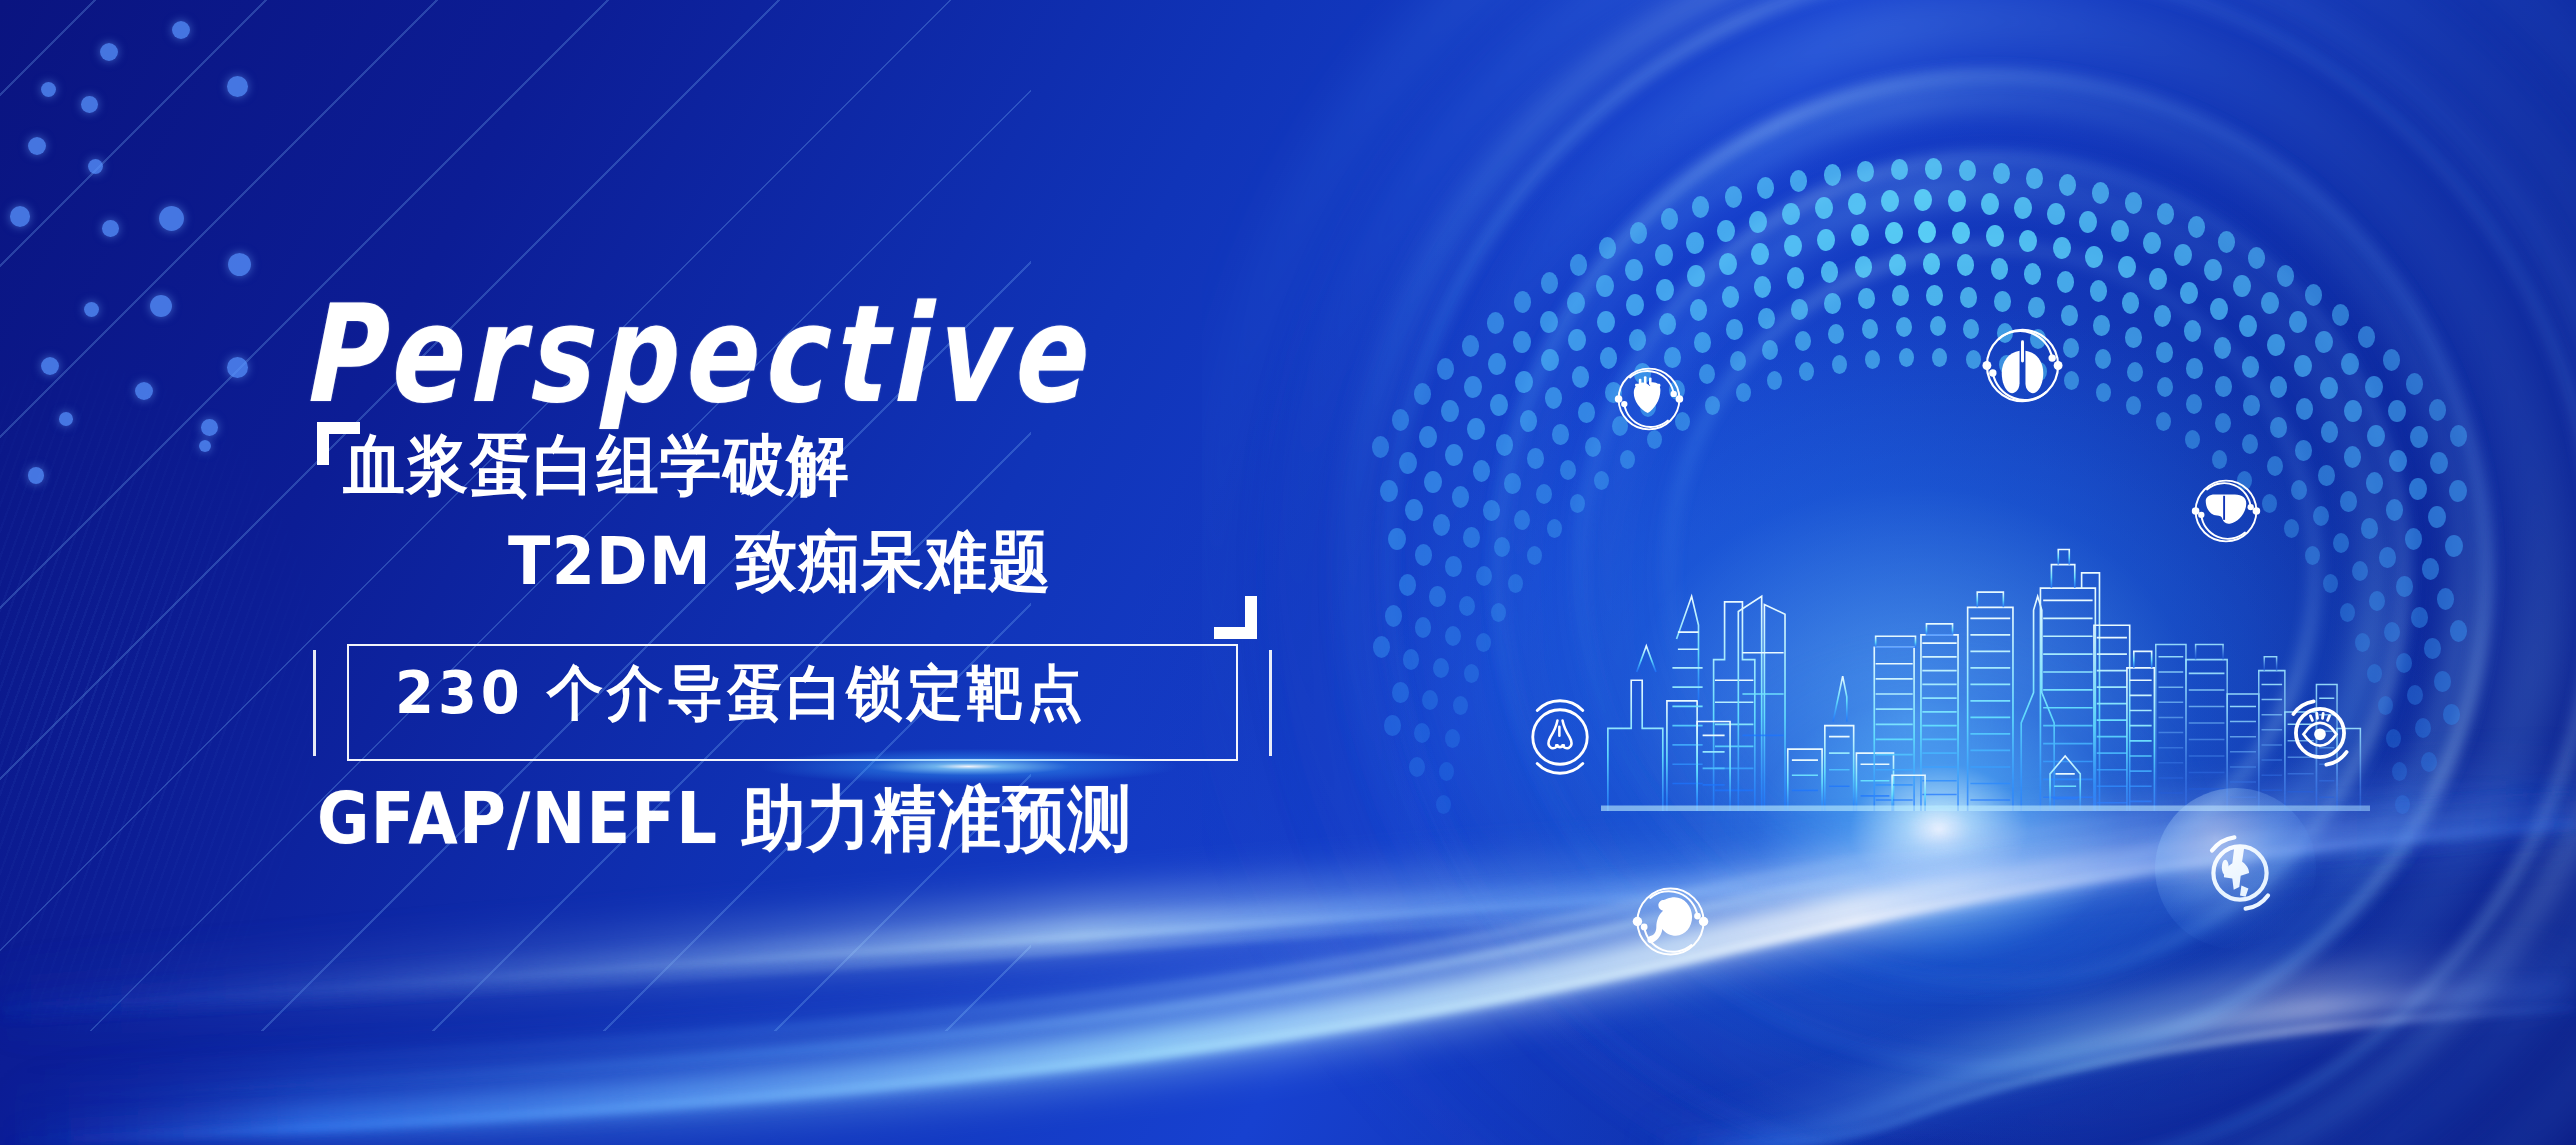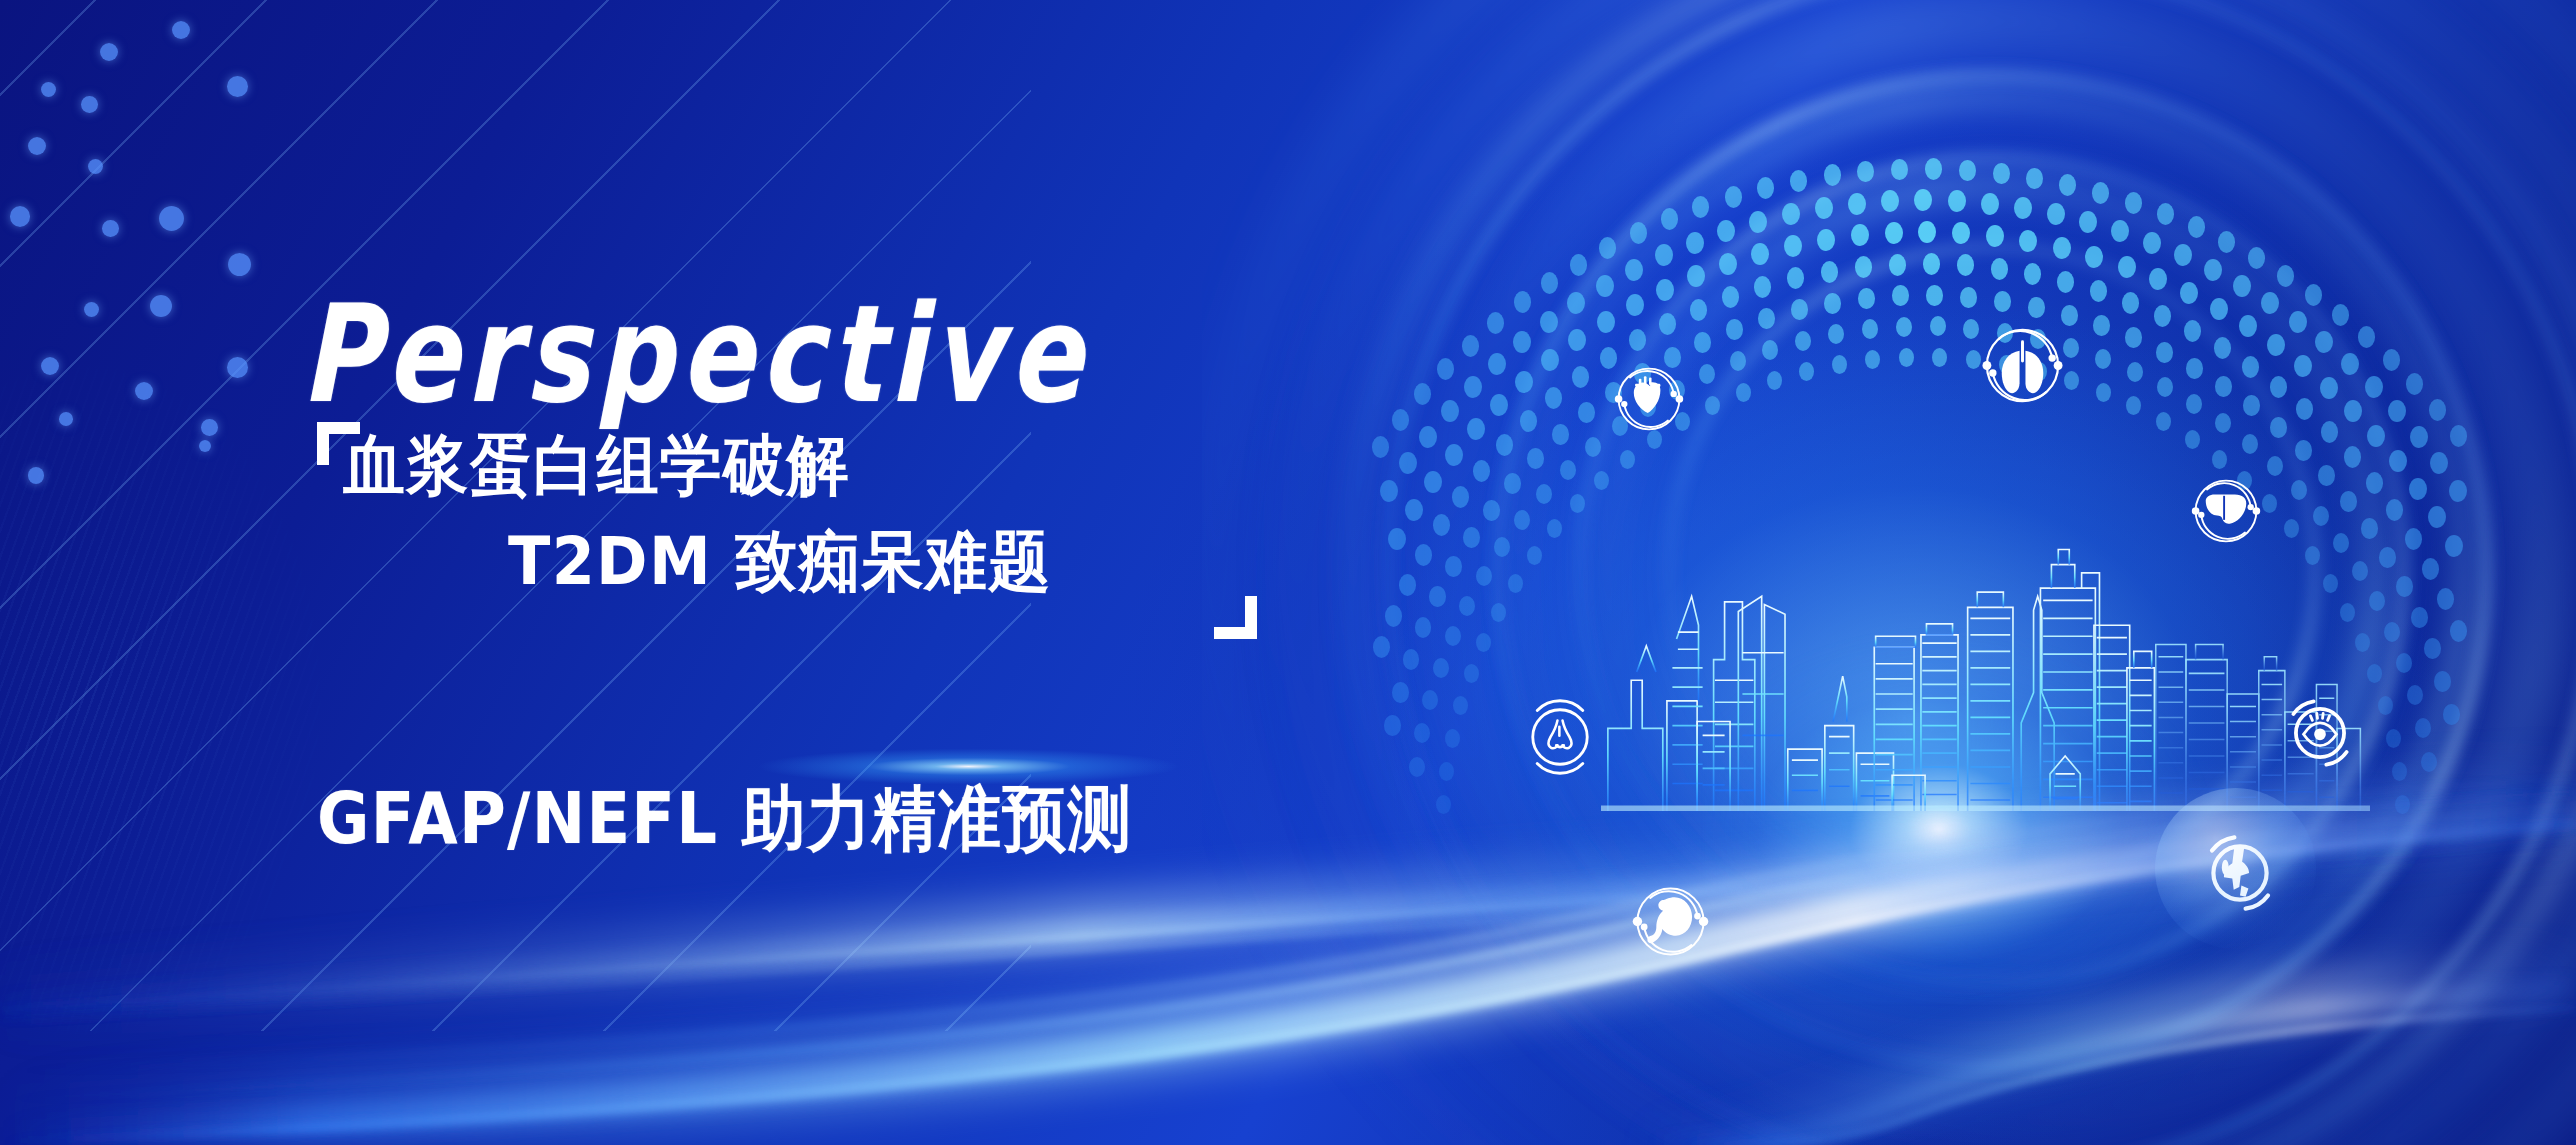--- a/index.html
+++ b/index.html
@@ -793,20 +793,26 @@
 
     <div class="cn-line cn1">血浆蛋白组学破解</div>
 
     <div class="cn-line cn2">T2DM 致痴呆难题</div>
 
     <div class="bracket br-br">
       <span class="h"></span>
         <span class="v"></span>
     </div>
 
+    <div class="frame-row">
+      <div class="frame-tick left"></div>
+      <div class="frame-tick right"></div>
+      <div class="frame-box"></div>
+      <div class="t-230">230 个介导蛋白锁定靶点</div>
+    </div>
 
     <div class="flare"></div>
 
     <div class="t-gfap">GFAP/NEFL 助力精准预测</div>
   </div>
 
 </div>
 
 
 </body></html>

